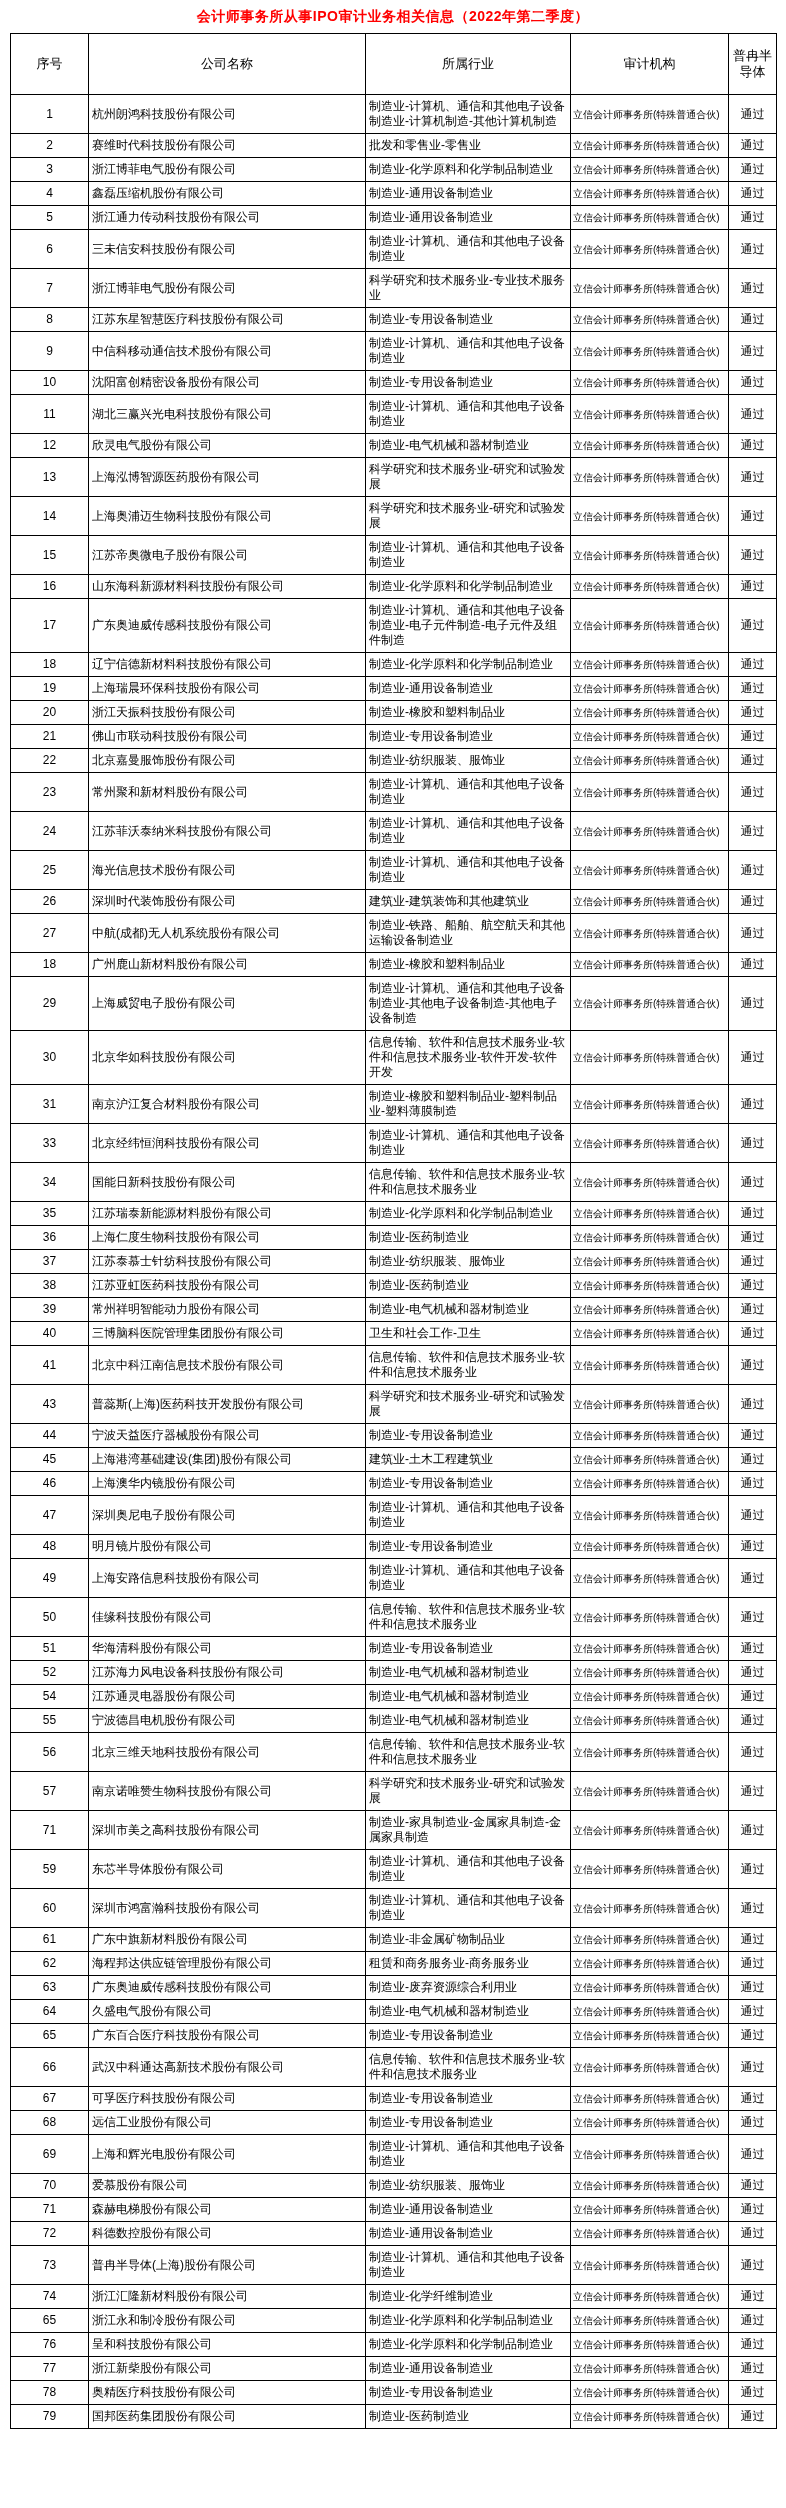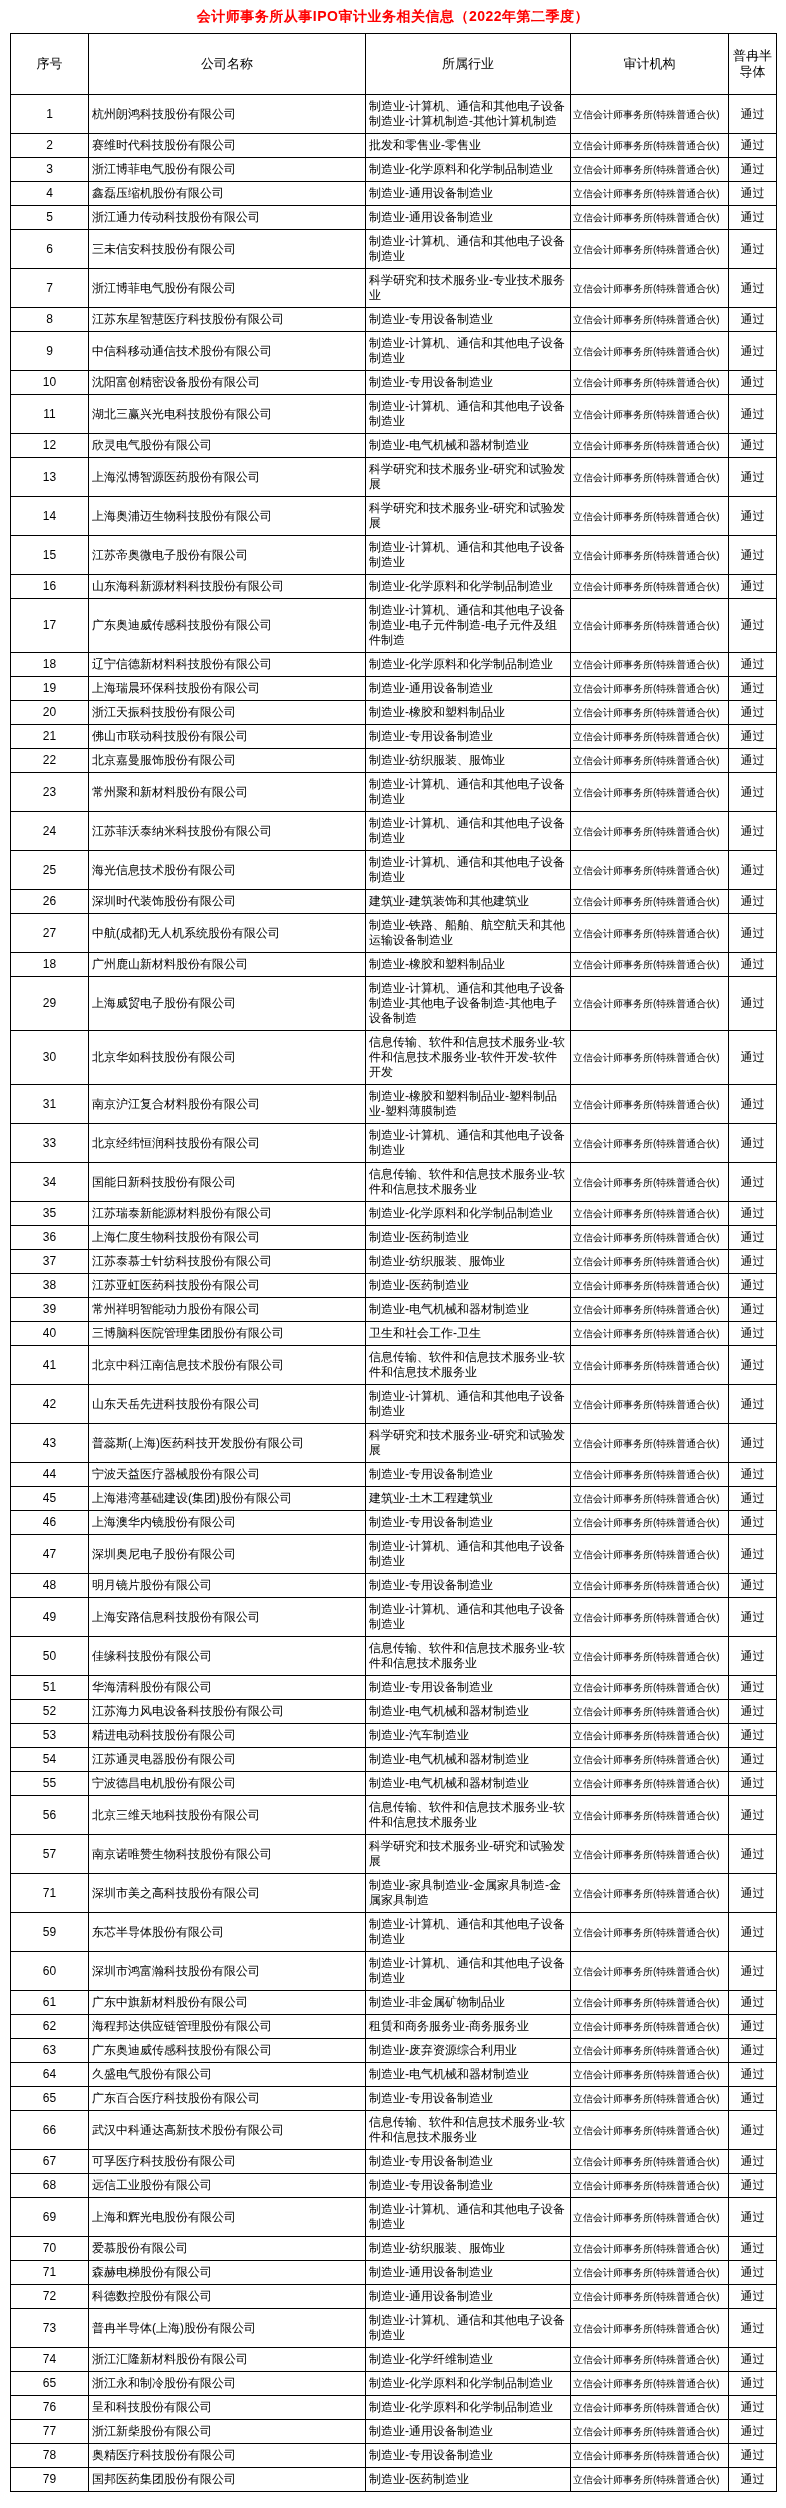--- a/index.html
+++ b/index.html
@@ -353,27 +353,20 @@
           <td class="col-status">通过</td>
         </tr>
         <tr>
           <td class="col-no">41</td>
           <td class="col-company">北京中科江南信息技术股份有限公司</td>
           <td class="col-industry">信息传输、软件和信息技术服务业-软件和信息技术服务业</td>
           <td class="col-auditor">立信会计师事务所(特殊普通合伙)</td>
           <td class="col-status">通过</td>
         </tr>
         <tr>
-          <td class="col-no">42</td>
-          <td class="col-company">山东天岳先进科技股份有限公司</td>
-          <td class="col-industry">制造业-计算机、通信和其他电子设备制造业</td>
-          <td class="col-auditor">立信会计师事务所(特殊普通合伙)</td>
-          <td class="col-status">通过</td>
-        </tr>
-        <tr>
           <td class="col-no">43</td>
           <td class="col-company">普蕊斯(上海)医药科技开发股份有限公司</td>
           <td class="col-industry">科学研究和技术服务业-研究和试验发展</td>
           <td class="col-auditor">立信会计师事务所(特殊普通合伙)</td>
           <td class="col-status">通过</td>
         </tr>
         <tr>
           <td class="col-no">44</td>
           <td class="col-company">宁波天益医疗器械股份有限公司</td>
           <td class="col-industry">制造业-专用设备制造业</td>
@@ -426,27 +419,20 @@
           <td class="col-no">51</td>
           <td class="col-company">华海清科股份有限公司</td>
           <td class="col-industry">制造业-专用设备制造业</td>
           <td class="col-auditor">立信会计师事务所(特殊普通合伙)</td>
           <td class="col-status">通过</td>
         </tr>
         <tr>
           <td class="col-no">52</td>
           <td class="col-company">江苏海力风电设备科技股份有限公司</td>
           <td class="col-industry">制造业-电气机械和器材制造业</td>
-          <td class="col-auditor">立信会计师事务所(特殊普通合伙)</td>
-          <td class="col-status">通过</td>
-        </tr>
-        <tr>
-          <td class="col-no">53</td>
-          <td class="col-company">精进电动科技股份有限公司</td>
-          <td class="col-industry">制造业-汽车制造业</td>
           <td class="col-auditor">立信会计师事务所(特殊普通合伙)</td>
           <td class="col-status">通过</td>
         </tr>
         <tr>
           <td class="col-no">54</td>
           <td class="col-company">江苏通灵电器股份有限公司</td>
           <td class="col-industry">制造业-电气机械和器材制造业</td>
           <td class="col-auditor">立信会计师事务所(特殊普通合伙)</td>
           <td class="col-status">通过</td>
         </tr>

